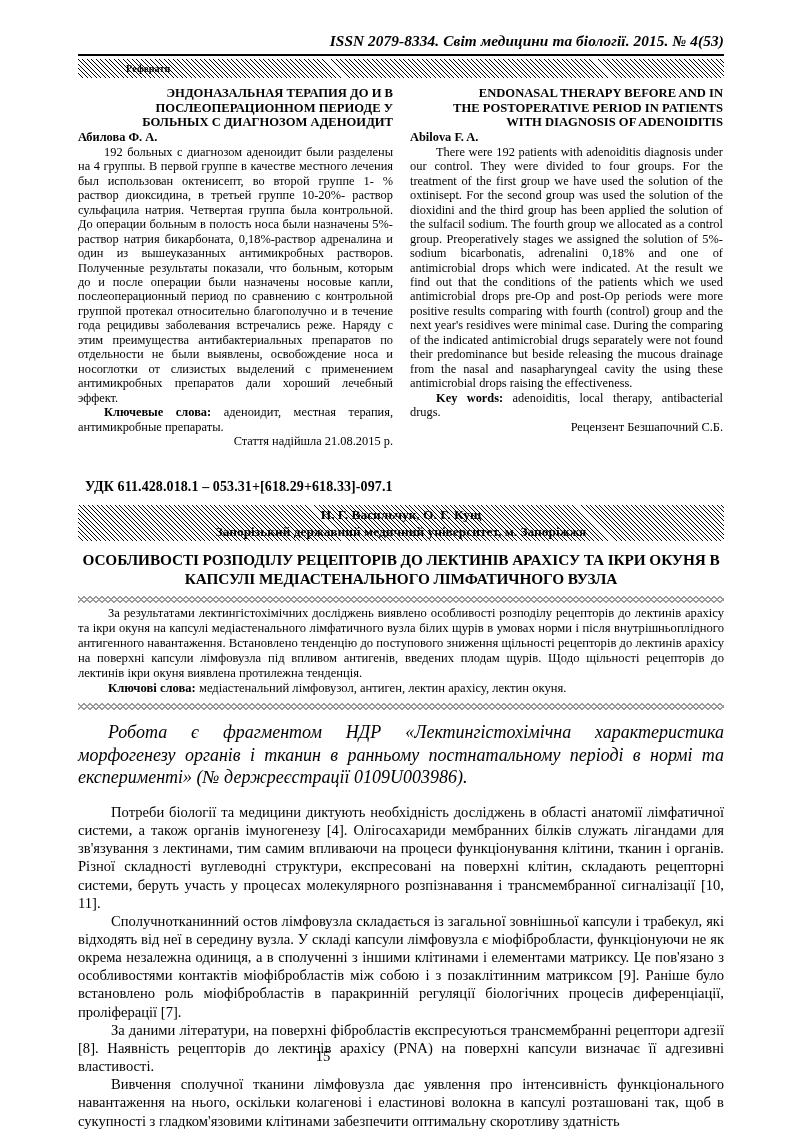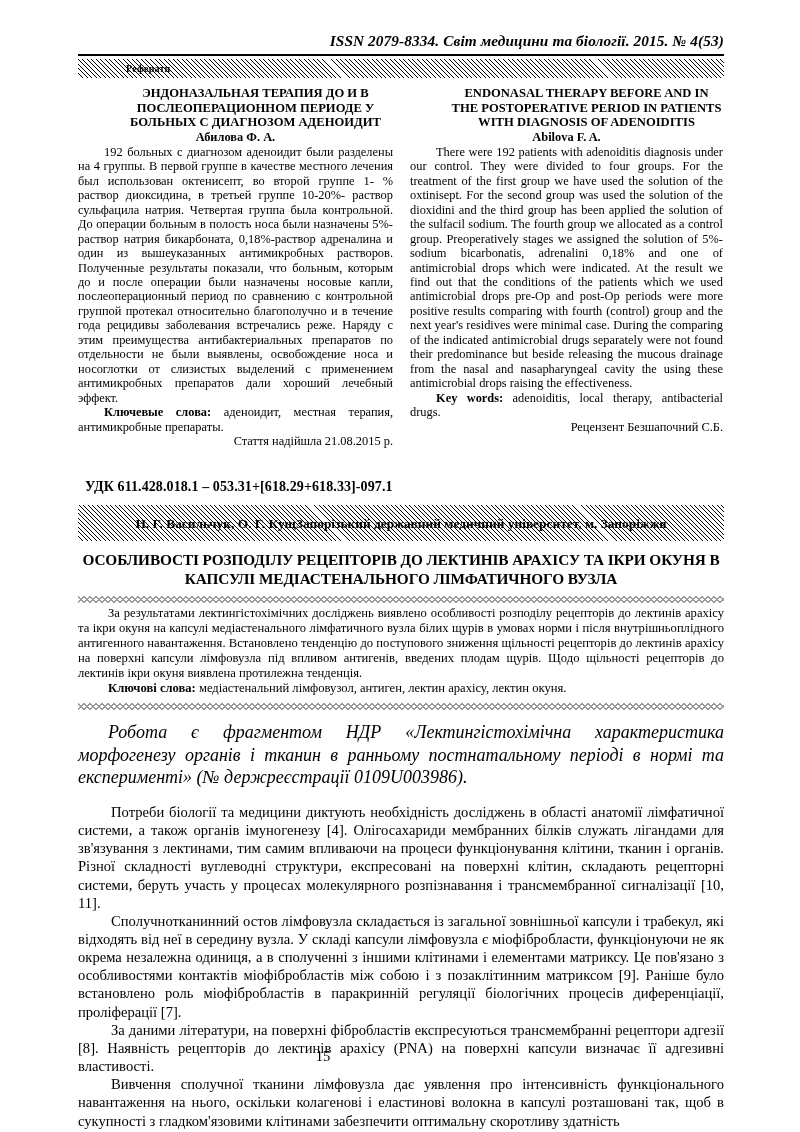--- a/index.html
+++ b/index.html
@@ -83,29 +83,28 @@
   }
   .abs-col {
     width: 315px;
     font-size: 12.4px;
     line-height: 1.165;
     text-align: justify;
   }
   .abs-col.right { width: 313px; }
 
   .abs-title {
-    text-align: center;
+    text-align: right;
     font-weight: bold;
     font-size: 12.6px;
     line-height: 1.17;
     text-transform: uppercase;
     margin-left: 40px;
   }
   .abs-author {
-    text-align: center;
     font-weight: bold;
     font-size: 12.4px;
     line-height: 1.2;
   }
   .abs-para {
     text-indent: 26px;
     margin: 0;
   }
   .abs-kw {
     text-indent: 26px;
@@ -124,21 +123,21 @@
     font-size: 14px;
     padding-left: 7px;
     letter-spacing: 0.1px;
   }
 
   
   .author-bar {
     margin-top: 10px;
     height: 36px;
     display: flex;
-    flex-direction: row;
+    flex-direction: column;
     justify-content: center;
     align-items: center;
   }
   .author-bar .bar-text {
     font-size: 13.4px;
     line-height: 1.28;
     text-align: center;
     display: block;
   }
 

